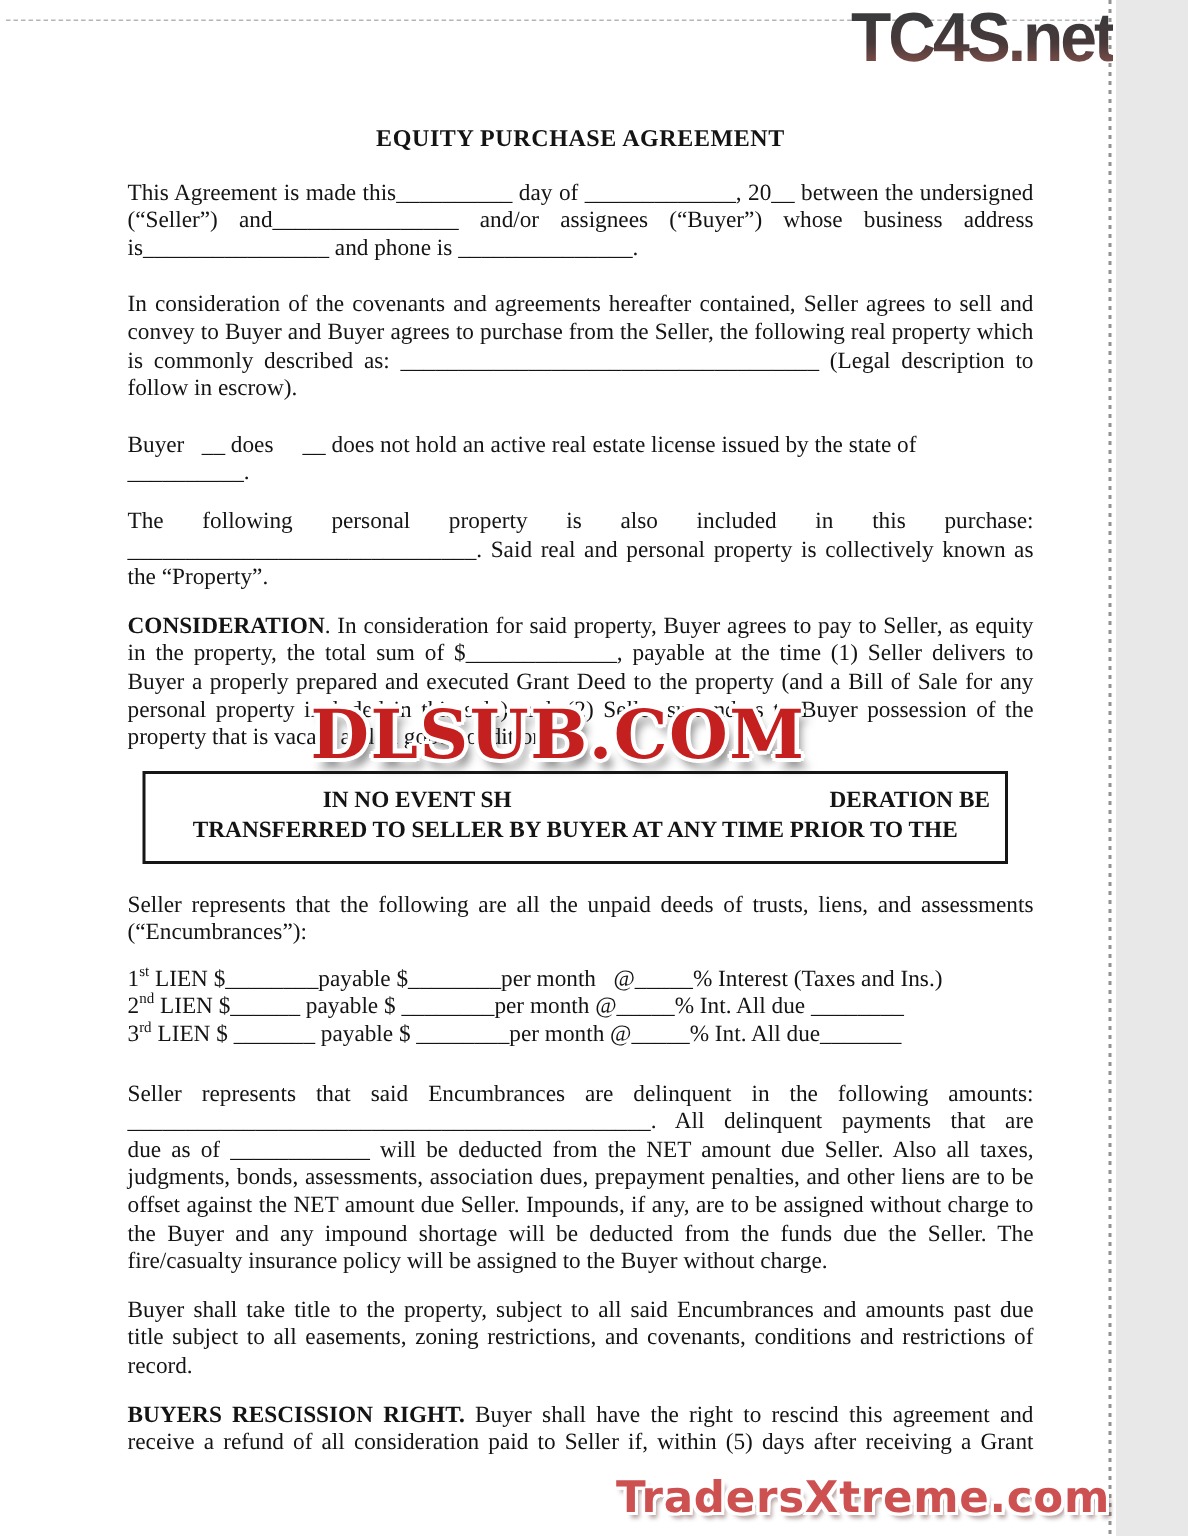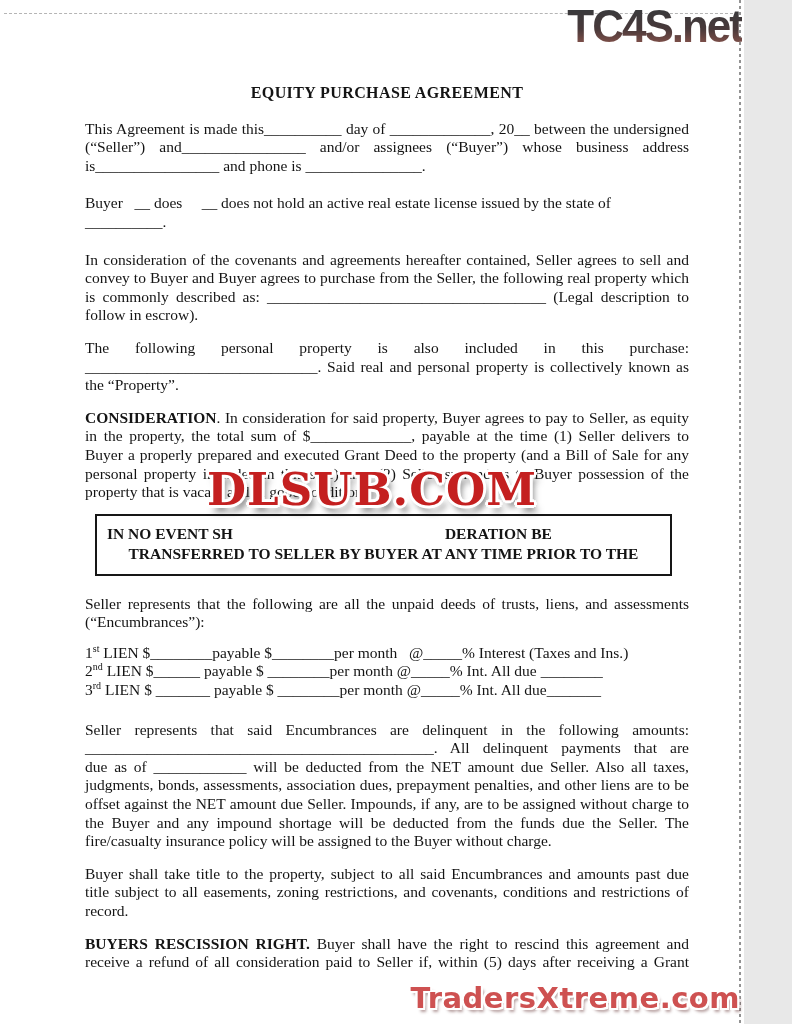--- a/index.html
+++ b/index.html
@@ -36,21 +36,21 @@
   .jl{text-align:justify;text-align-last:justify;}
   b{font-weight:bold;}
   
   .warnbox{
     margin-top:12px;margin-left:10px;width:553px;
     border:2px solid #161616;
     padding:8px 10px 9px 10px;
     font-weight:bold;font-size:15.5px;line-height:20.5px;
     text-align:center;
   }
-  .box-line1{display:flex;justify-content:flex-start;align-items:baseline;}
+  .box-line1{display:flex;justify-content:flex-end;align-items:baseline;}
   .box-gap{display:inline-block;width:212px;}
   
   .lien-row{white-space:pre-wrap;}
   sup{font-size:10px;line-height:0;}
   
   .wm-tc4s{
     position:absolute;top:0;right:2px;z-index:4;
     font-family:"Liberation Sans", sans-serif;
     font-weight:bold;font-size:44px;letter-spacing:-2px;
     transform:scaleY(1.05);transform-origin:top right;
@@ -94,28 +94,28 @@
 
     <div class="doc-title">EQUITY PURCHASE AGREEMENT</div>
 
     <div class="para" style="margin-top:0">
       <div class="line jl">This Agreement is made this__________ day of _____________, 20__ between the undersigned</div>
       <div class="line jl">(“Seller”) and________________ and/or assignees (“Buyer”) whose business address</div>
       <div class="line">is________________ and phone is _______________.</div>
     </div>
 
     <div class="para">
-      <div class="line">Buyer  __ does  __ does not hold an active real estate license issued by the state of __________.</div>
-    </div>
-
-    <div class="para">
       <div class="line jl">In consideration of the covenants and agreements hereafter contained, Seller agrees to sell and</div>
       <div class="line jl">convey to Buyer and Buyer agrees to purchase from the Seller, the following real property which</div>
       <div class="line jl">is commonly described as: ____________________________________ (Legal description to</div>
       <div class="line">follow in escrow).</div>
+    </div>
+
+    <div class="para">
+      <div class="line">Buyer  __ does  __ does not hold an active real estate license issued by the state of __________.</div>
     </div>
 
     <div class="para tight">
       <div class="line jl">The following personal property is also included in this purchase:</div>
       <div class="line jl">______________________________. Said real and personal property is collectively known as</div>
       <div class="line">the “Property”.</div>
     </div>
 
     <div class="para tight">
       <div class="line jl"><b>CONSIDERATION</b><span>. In consideration for said property, Buyer agrees to pay to Seller, as equity</span></div>

